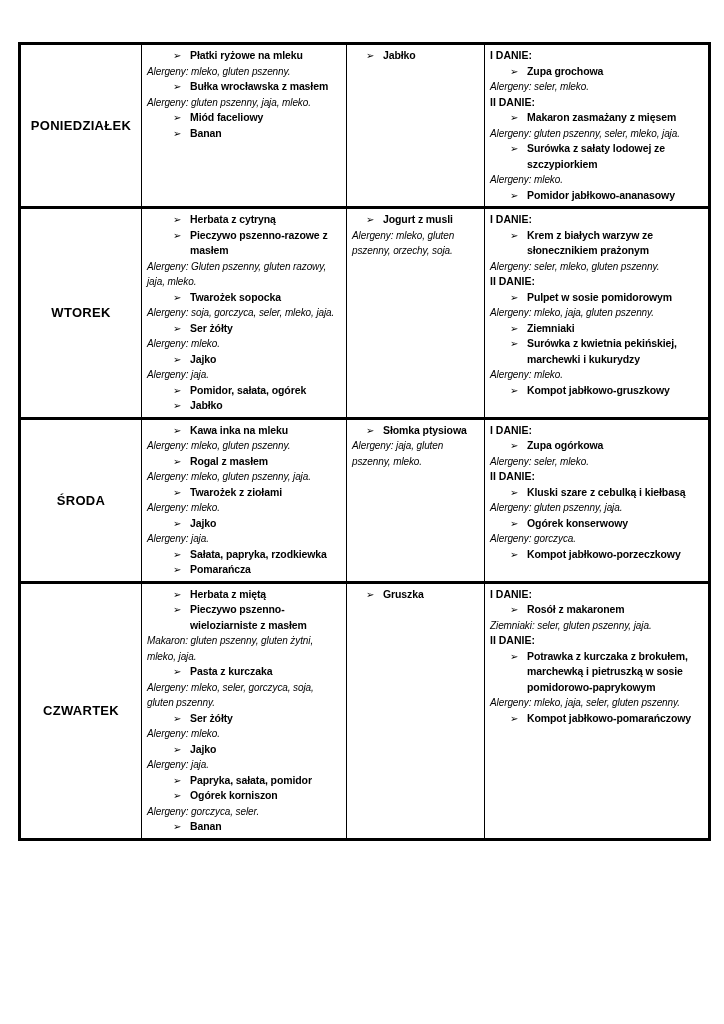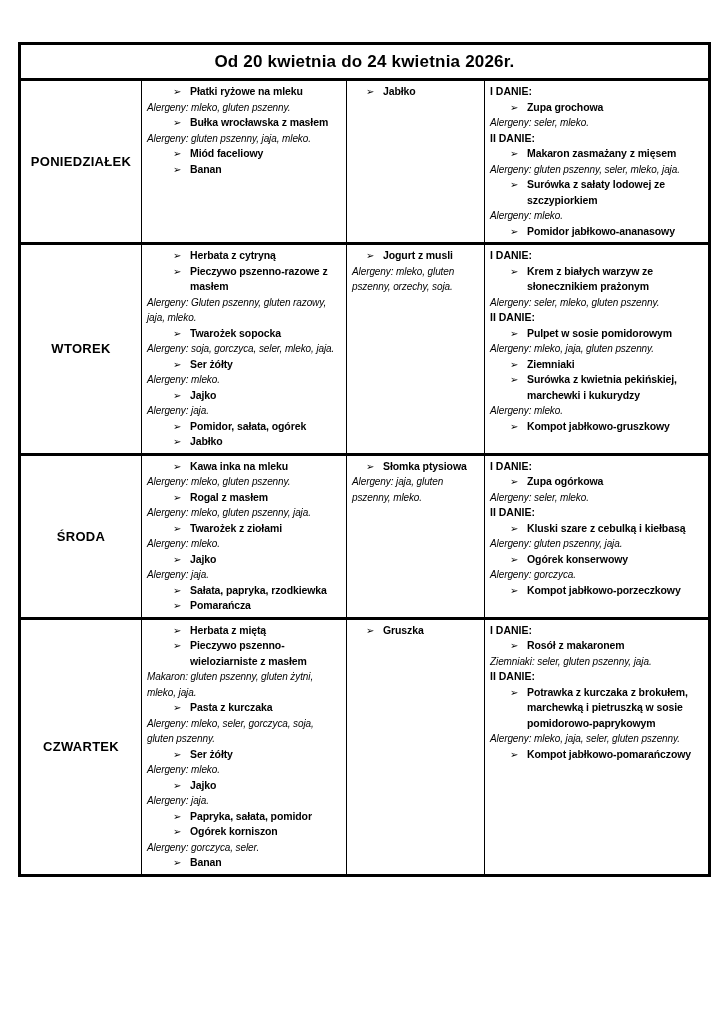--- a/index.html
+++ b/index.html
@@ -84,23 +84,20 @@
 
 <div class="page">
   <table class="menu">
     <colgroup>
       <col class="c-day">
         <col class="c-brk">
         <col class="c-snack">
         <col class="c-din">
     </colgroup>
     <thead>
-      <tr class="title-row">
-        <td colspan="4">Od 20 kwietnia do 24 kwietnia 2026r.</td>
-      </tr>
     </thead>
     <tbody>
         <tr class="day-row row-0">
           <th class="day-name">PONIEDZIAŁEK</th>
           <td class="menu-cell cell-0">
             <div class="entry-item"><span class="bullet">➢</span><span>Płatki ryżowe na mleku</span></div>
             <div class="entry-allergens">Alergeny: mleko, gluten pszenny.</div>
             <div class="entry-item"><span class="bullet">➢</span><span>Bułka wrocławska z masłem</span></div>
             <div class="entry-allergens">Alergeny: gluten pszenny, jaja, mleko.</div>
             <div class="entry-item"><span class="bullet">➢</span><span>Miód faceliowy</span></div>

